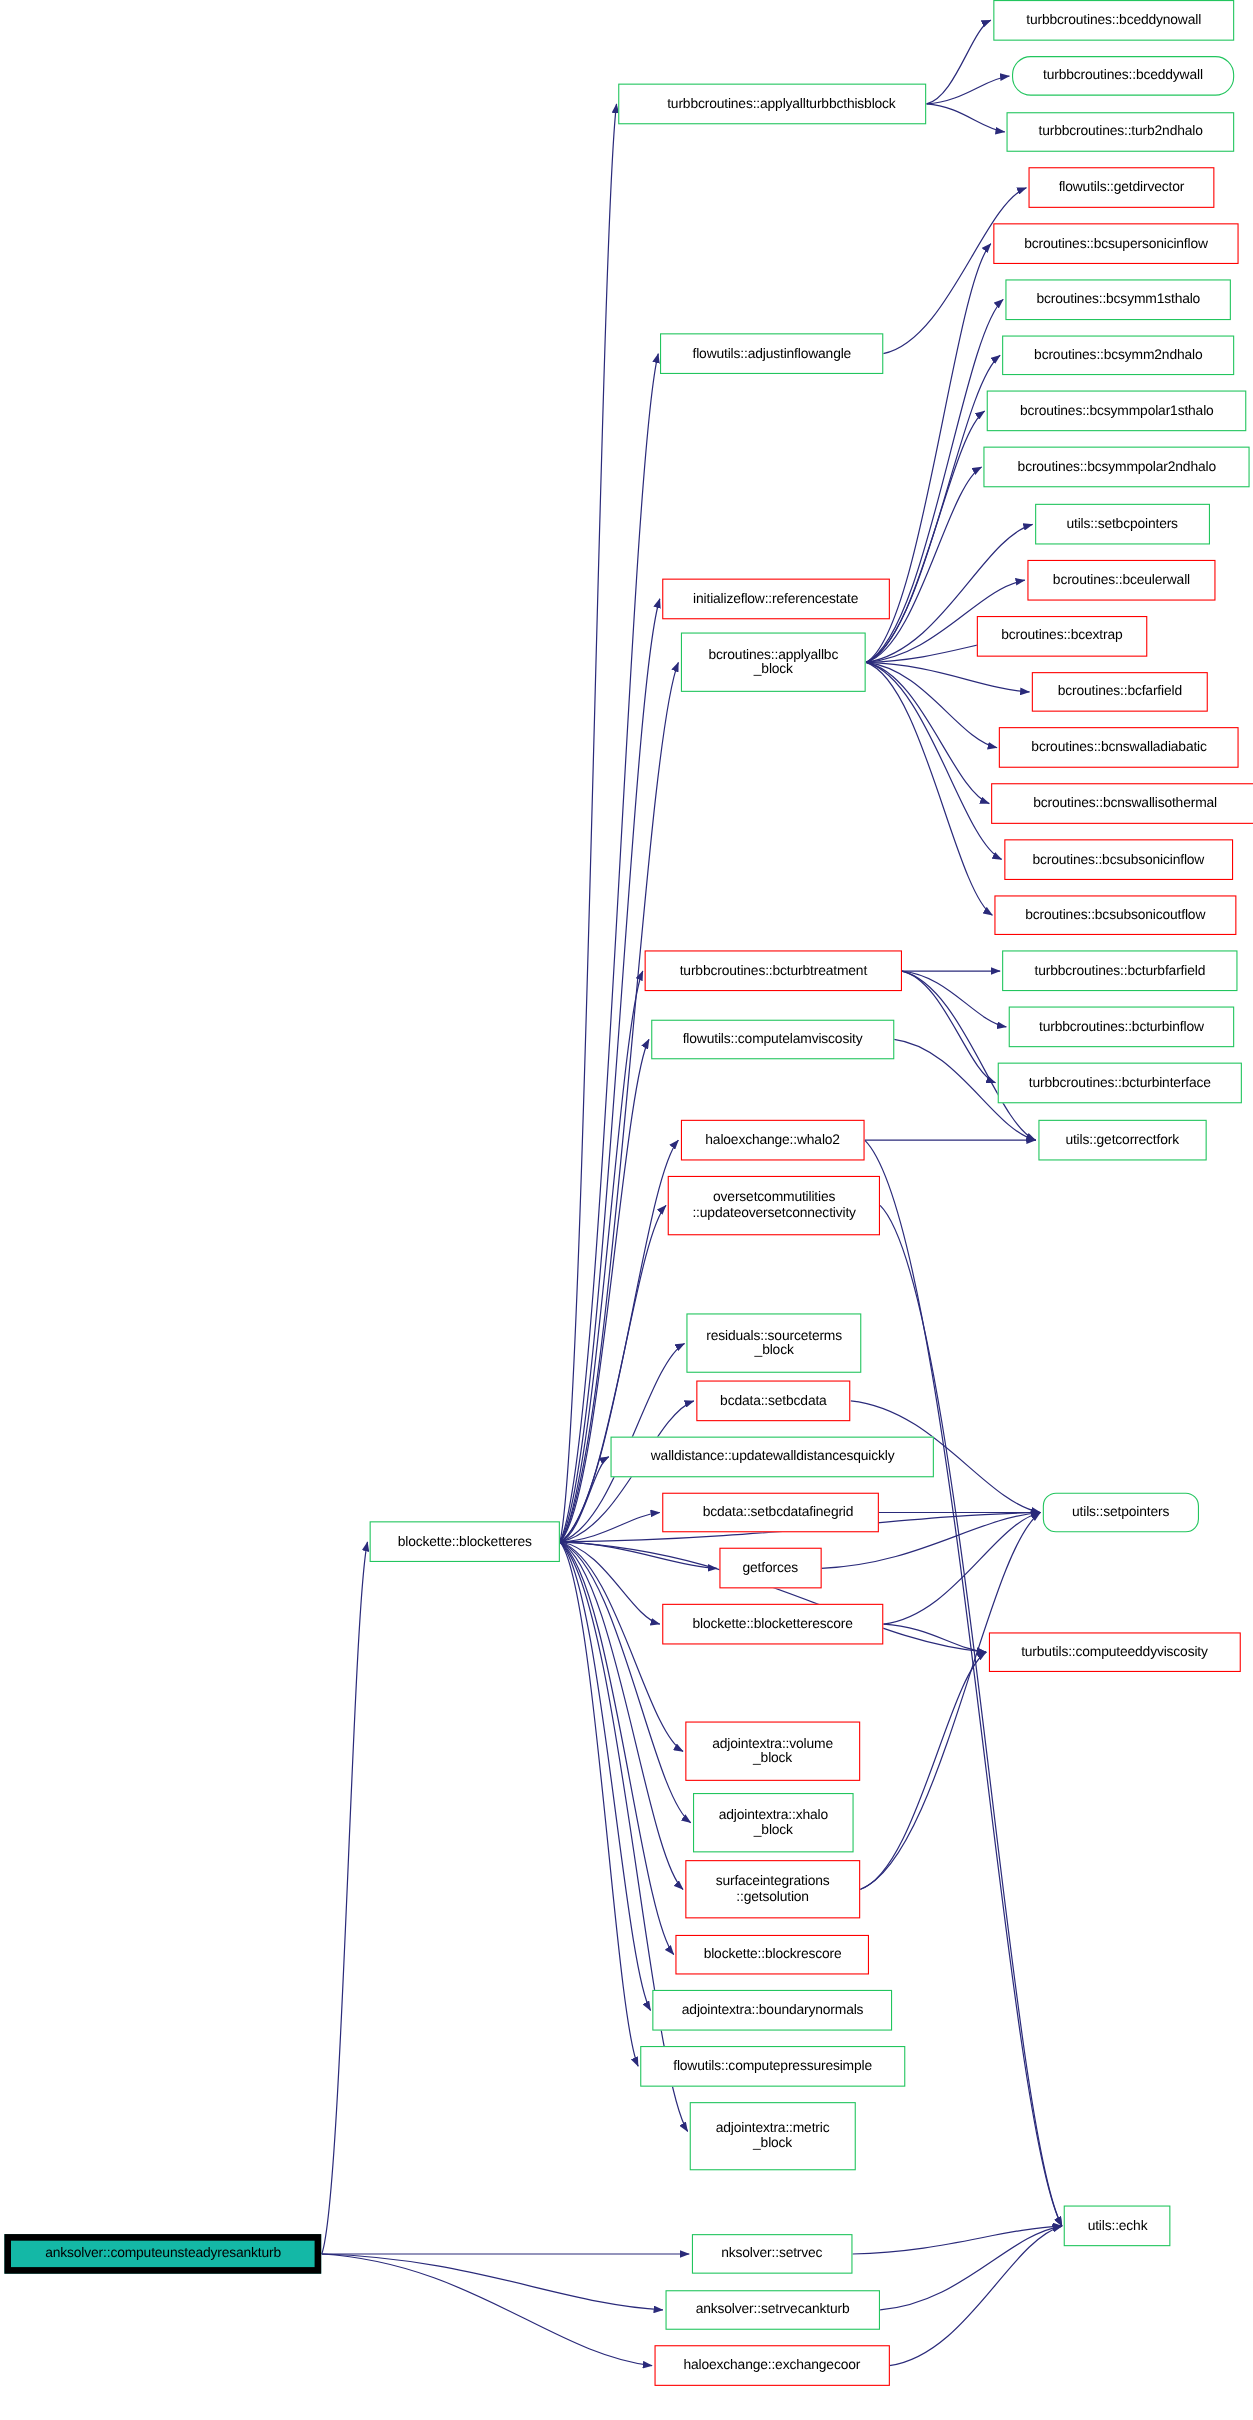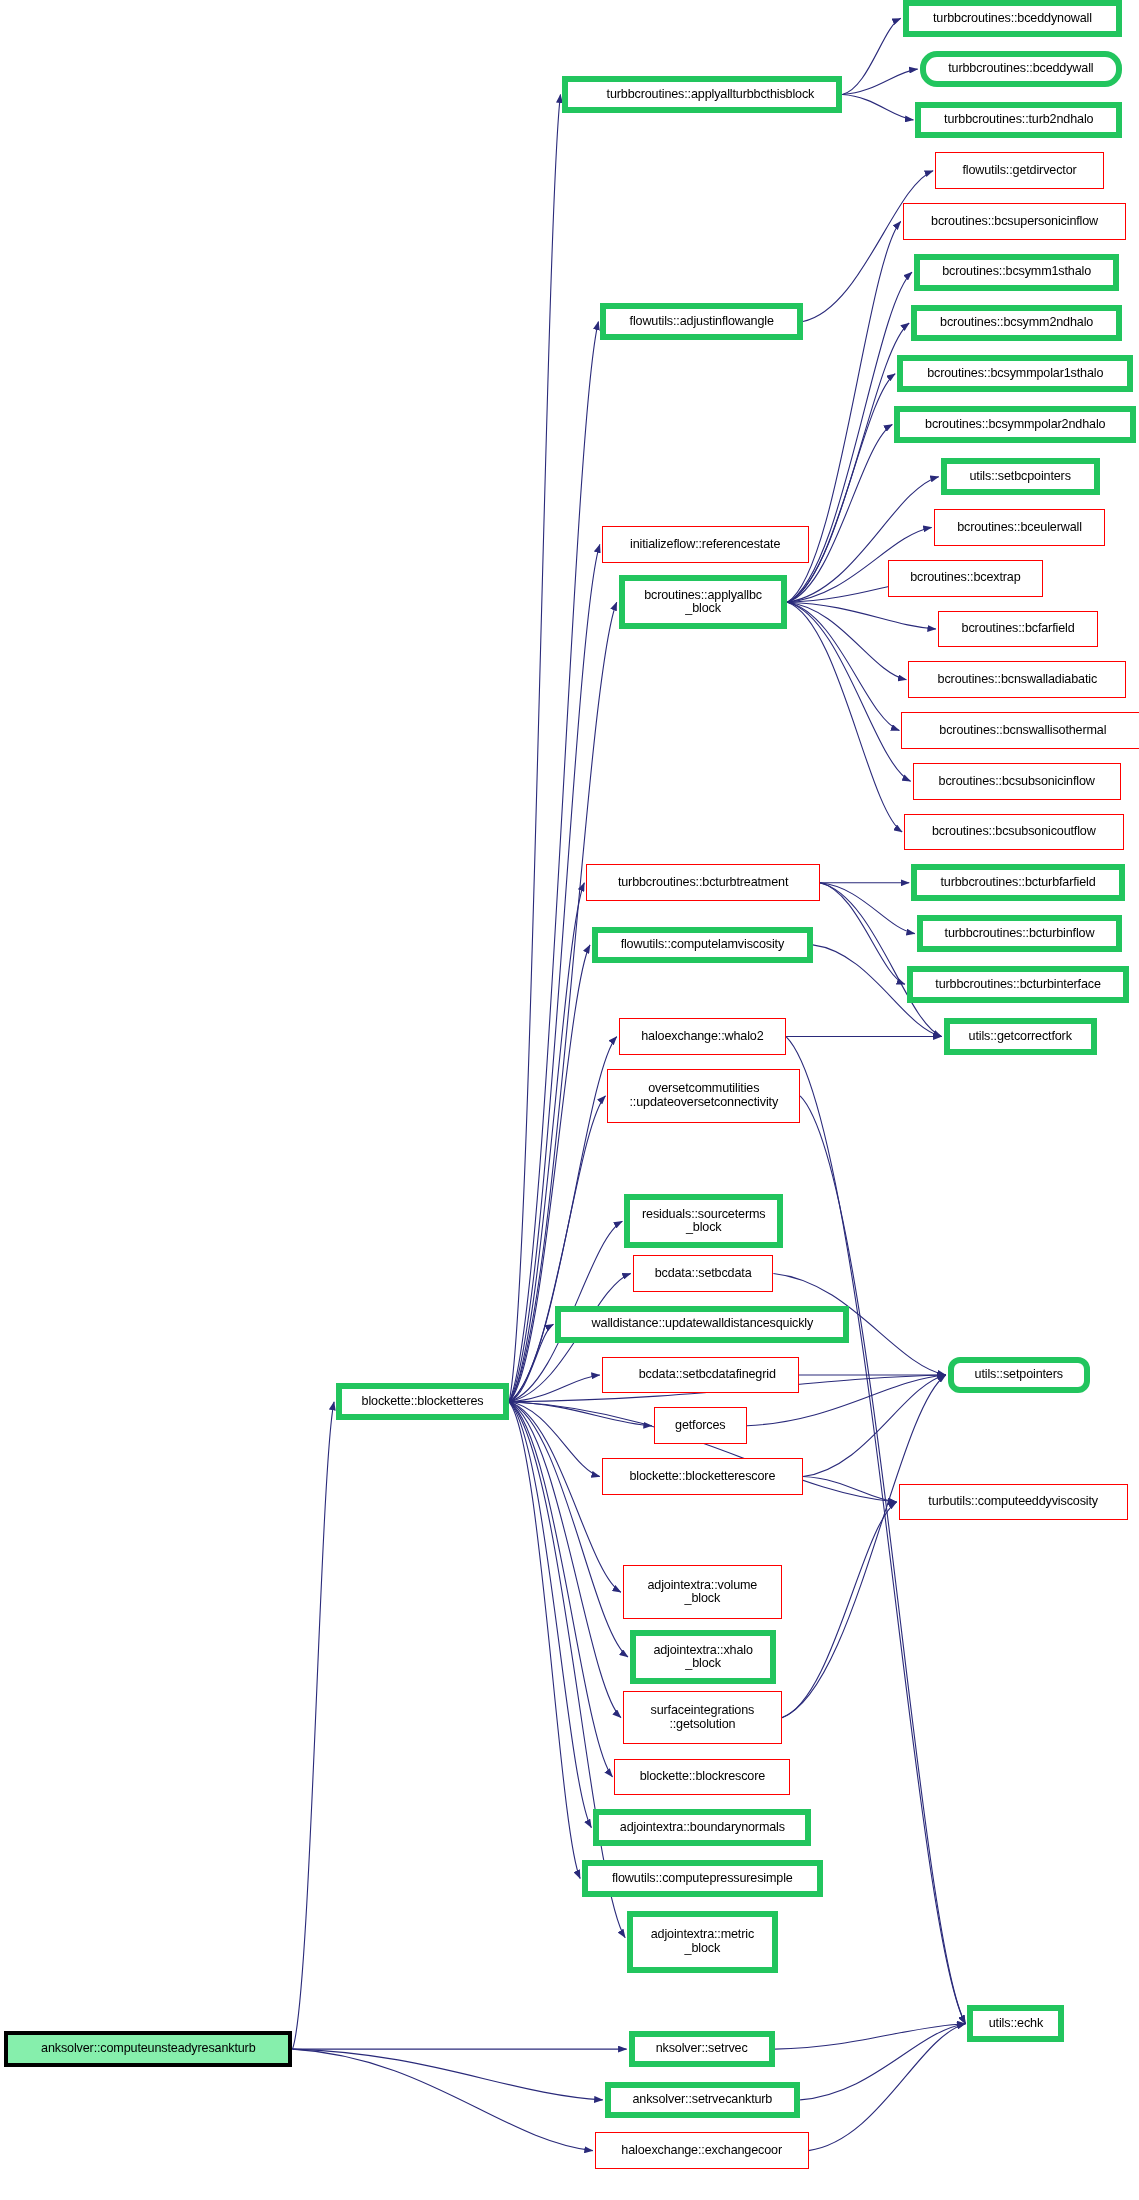--- a/index.html
+++ b/index.html
@@ -20,23 +20,23 @@
     align-items:center;
     justify-content:center;
     text-align:center;
     font-size:12.6px;
     line-height:13.5px;
     color:#000000;
     background:#ffffff;
     white-space:pre-line;
     letter-spacing:-0.15px;
   }
-  .node.black{border:6px solid #22c55e;}
+  .node.black{border:1px solid #22c55e;}
   .node.red{border:1px solid #ff0000;}
-  .node.root{border:4px solid #000000;background:#86efac;}
+  .node.root{border:6px solid #000000;background:#14b8a6;}
 </style>
 </head>
 <body>
 
 <div id="canvas">
   <svg id="edges" viewBox="0 0 1139 2200" xmlns="http://www.w3.org/2000/svg">
     <defs>
       <marker id="ah" markerWidth="9" markerHeight="7" refX="8.5" refY="3.5" orient="auto" markerUnits="userSpaceOnUse">
         <path d="M0,0 L9,3.5 L0,7 z" fill="#2a2a7a"></path>
       </marker>

